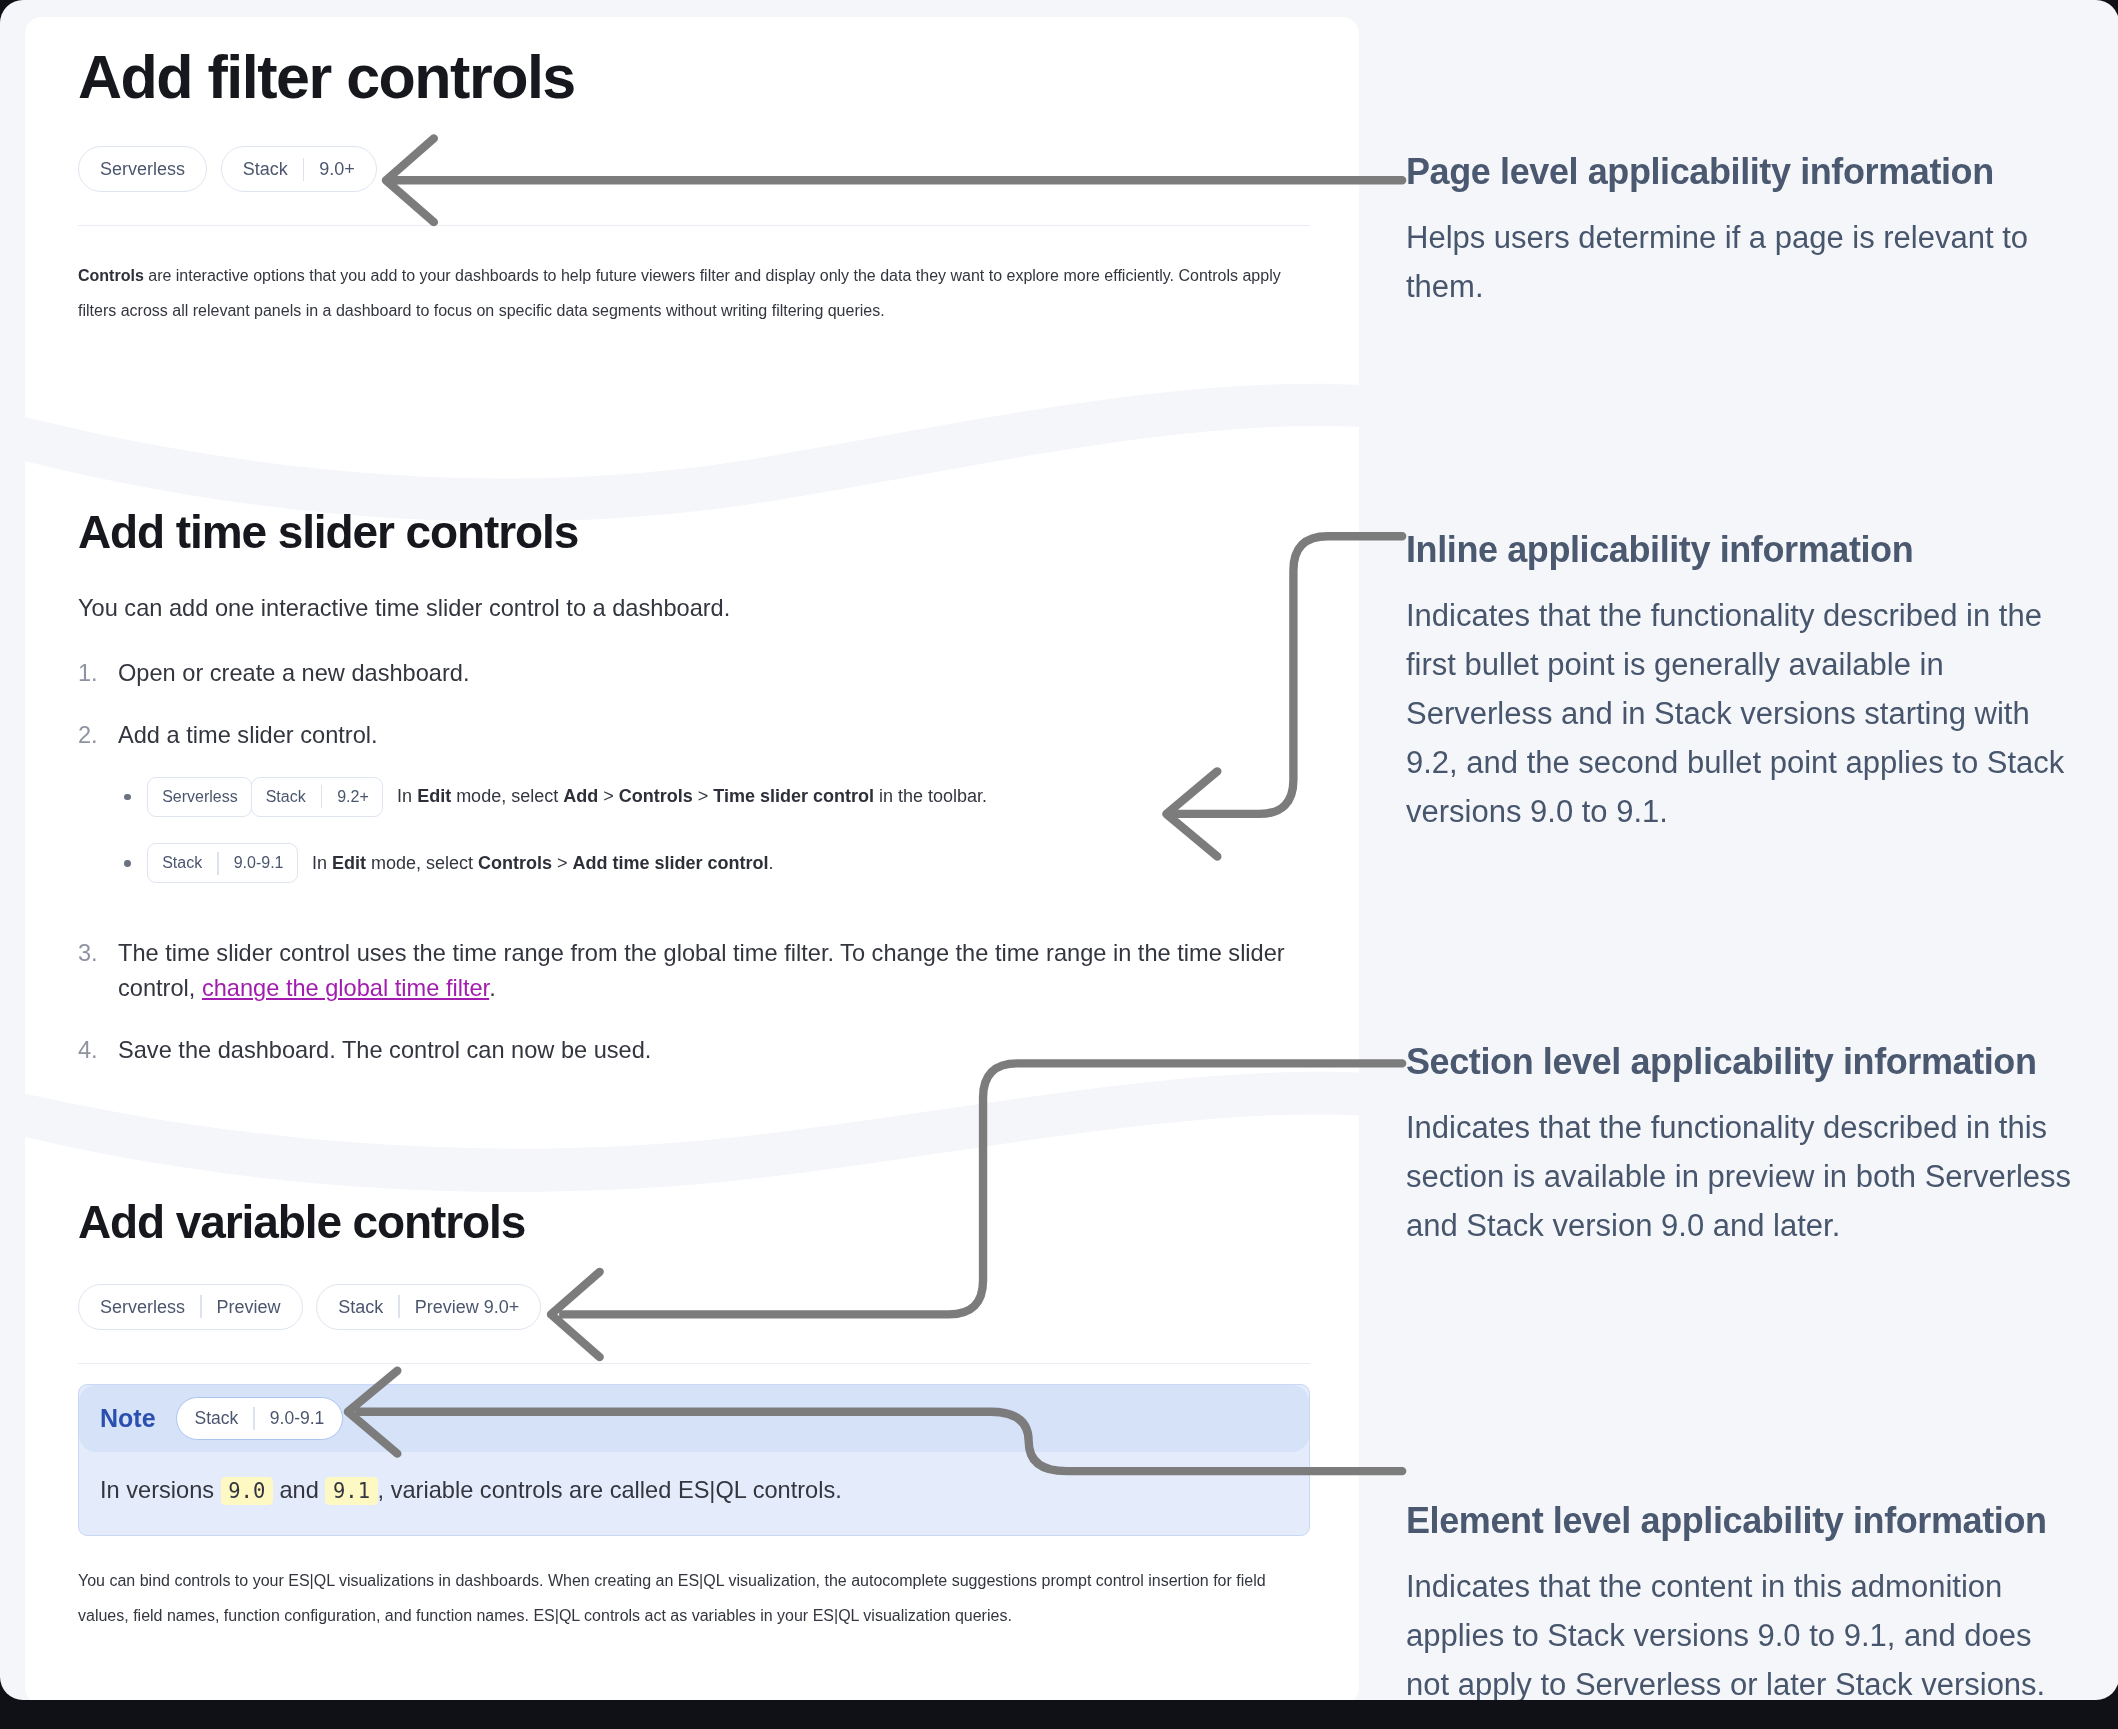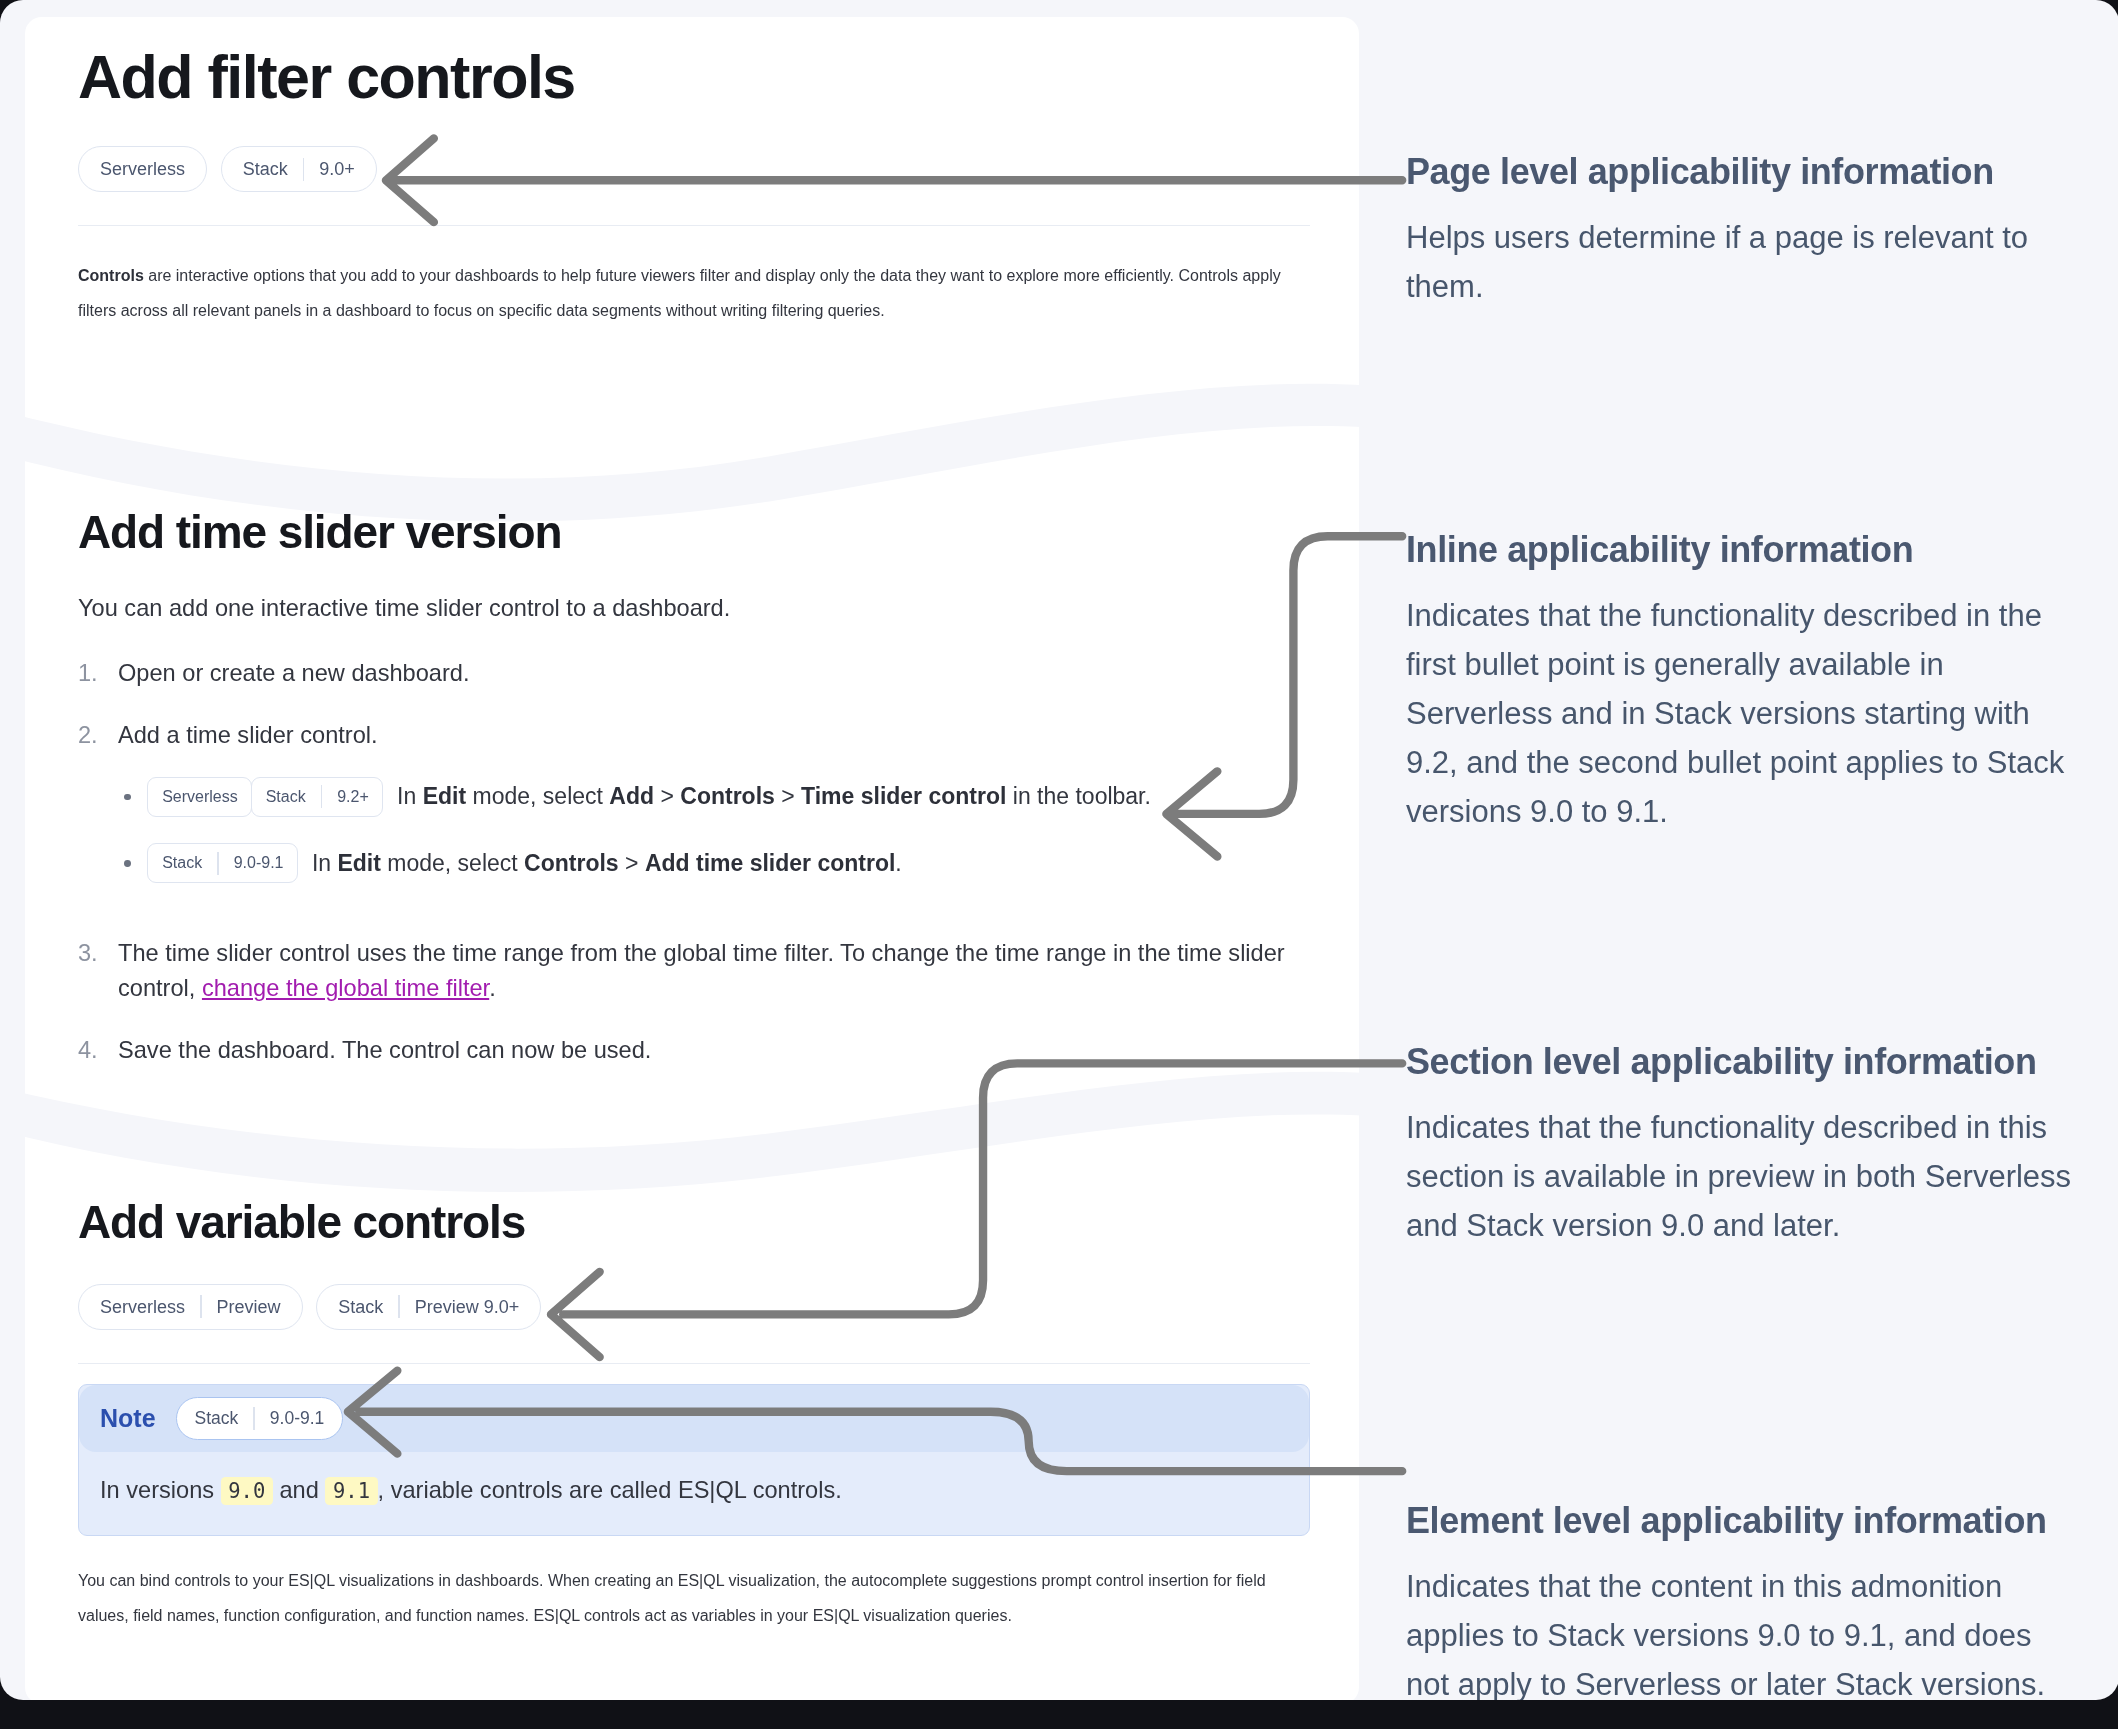--- a/index.html
+++ b/index.html
@@ -30,21 +30,21 @@
   .para strong{ font-weight:700; color:#2d3039; }
   .intro{ margin-top:32px; font-size:23.6px; line-height:35px; color:#33363f; }
   ol.steps{ list-style:none; margin-top:30px; }
   ol.steps > li{ display:flex; margin-bottom:27px; font-size:23.6px; line-height:35px; color:#33363f;}
   .step-num{ width:40px; flex:0 0 40px; color:#8d93a0; }
   .step-body{ flex:1; }
   .step-body strong{ font-weight:700; color:#2d3039; }
   ul.subs{ list-style:none; margin-top:24px; }
   ul.subs > li{ display:flex; align-items:center; margin-bottom:26px; }
   .dot{ width:6.8px; height:6.8px; border-radius:50%; background:#6b7280; margin:0 16.7px 0 6px; flex:0 0 6.8px;}
-  .sub-text{ font-size:23px; color:#33363f; }
+  .sub-text{ font-size:18px; color:#33363f; }
   .sub-text strong{ font-weight:700; color:#2d3039; }
   .inline-link{ color:#a21caf; text-decoration:underline; }
   .note{ margin-top:20px; border:1.5px solid #c9d8f4; border-radius:9px; overflow:hidden;
          background:#e4ecfb; }
   .note-head{ display:flex; align-items:center; gap:20px; background:#d5e2f8; padding:12px 21px;border-radius:17px; }
   .note-label{ font-size:25px; font-weight:700; color:#2b4fae; }
   .note-body{ padding:21px 21px 26px; font-size:23.6px; line-height:35px; color:#33363f; }
   .codespan{ font-family:"DejaVu Sans Mono", monospace; font-size:20.5px; background:#fef9c3;
              border-radius:4.6px; padding:2.3px 7.6px; color:#33363f; }
   
@@ -75,21 +75,21 @@
           <span>Stack</span>
           <span class="badge-div"></span>
           <span>9.0+</span>
         </span>
       </div>
     <hr>
     <p class="para"><strong>Controls</strong><span> are interactive options that you add to your dashboards to help future viewers filter and display only the data they want to explore more efficiently. Controls apply filters across all relevant panels in a dashboard to focus on specific data segments without writing filtering queries.</span></p>
   </div>
 
   <div class="sec sec2">
-    <h2>Add time slider version</h2>
+    <h2>Add time slider controls</h2>
     <p class="intro">You can add one interactive time slider control to a dashboard.</p>
     <ol class="steps">
       <li>
         <span class="step-num">1.</span>
         <div class="step-body"><span>Open or create a new dashboard.</span></div>
       </li>
       <li>
         <span class="step-num">2.</span>
         <div class="step-body">
           <div><span>Add a time slider control.</span></div>

